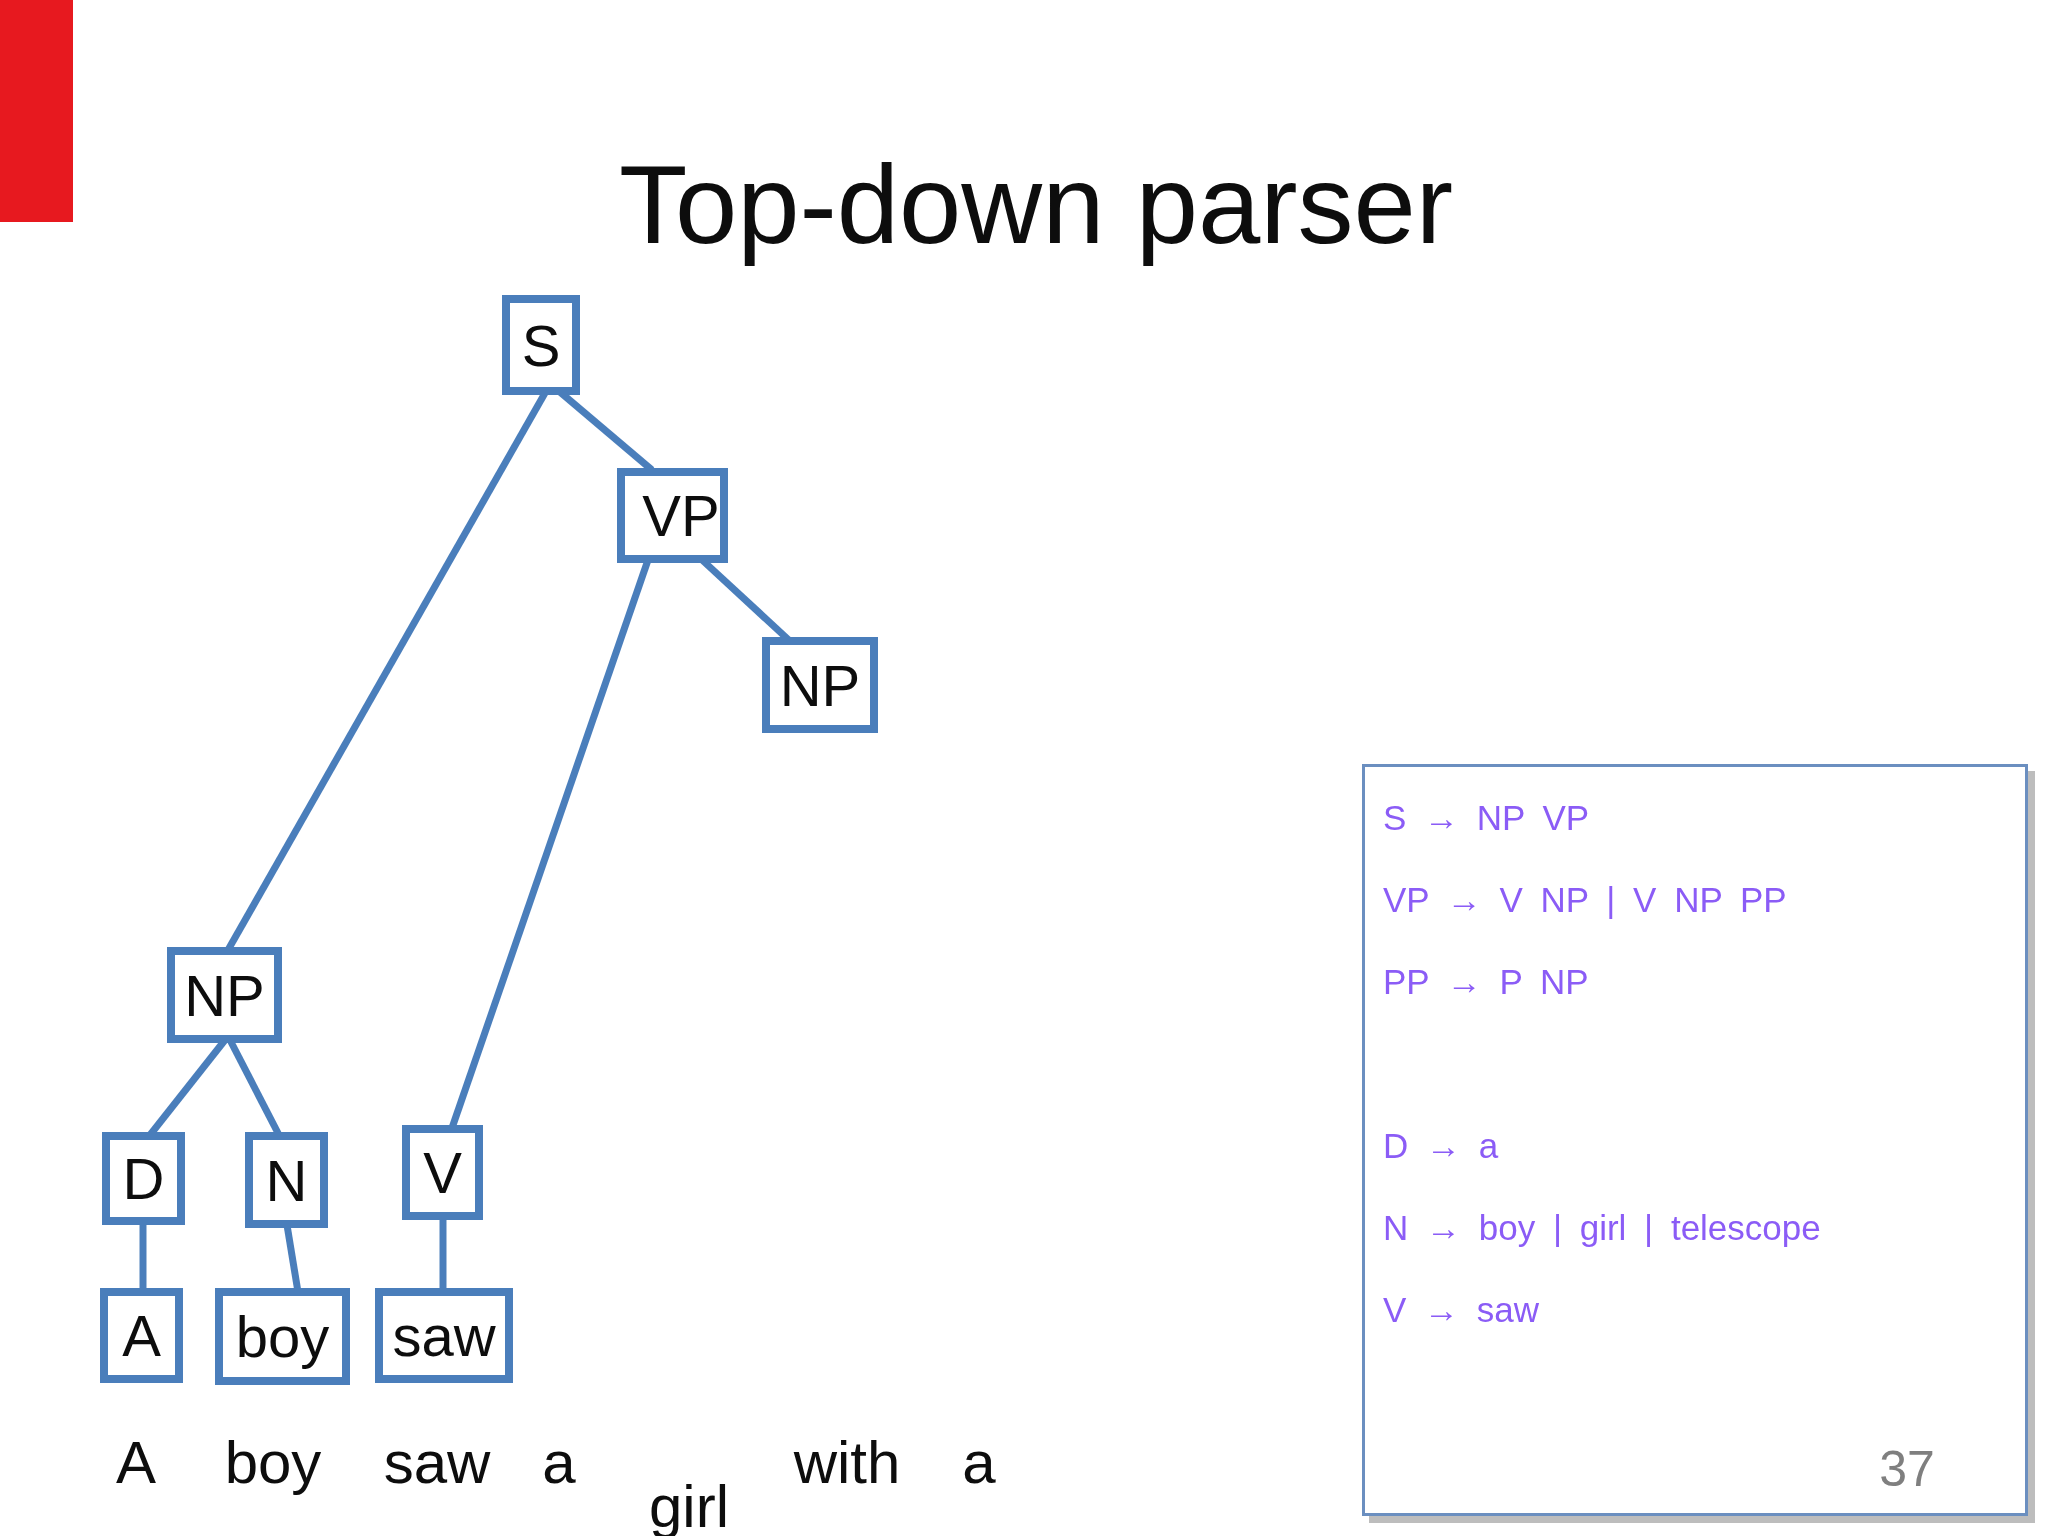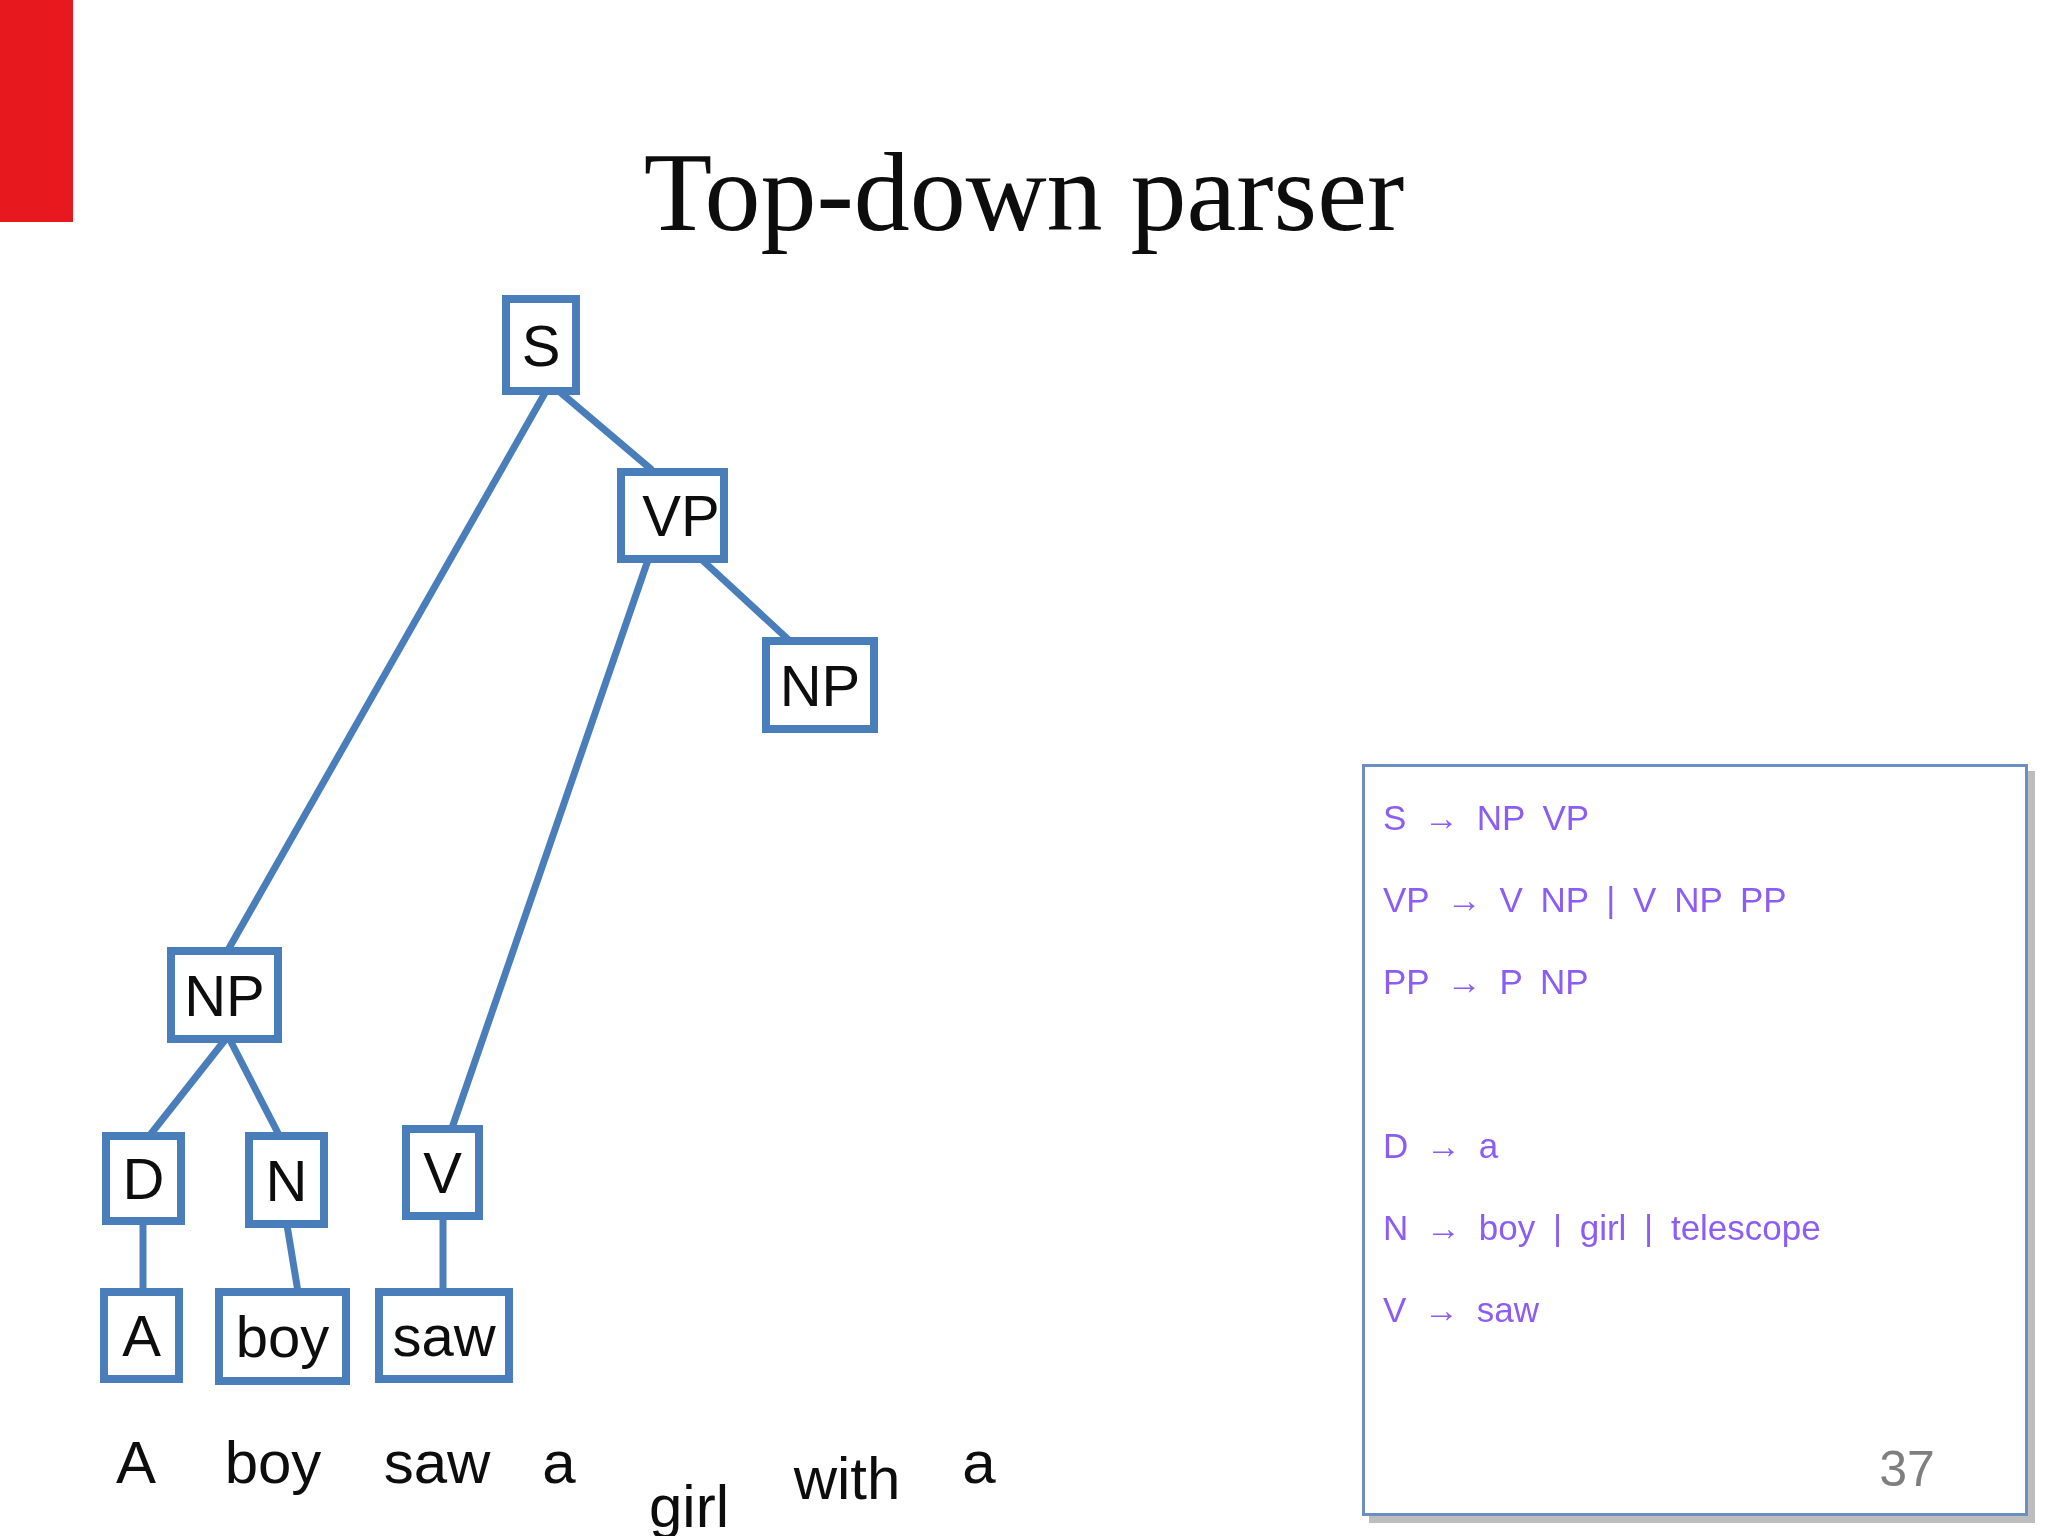--- a/index.html
+++ b/index.html
@@ -11,24 +11,23 @@
     overflow:hidden;
   }
   .red-bar{
     position:absolute;left:0;top:0;
     width:73px;height:222px;
     background:#e7191f;
   }
   .title{
     position:absolute;left:1024px;top:128px;
     transform:translateX(-50%);
-    margin:0;
+    margin:12px;
     font-size:112px;font-weight:400;color:#0d0d0d;
     white-space:nowrap;
-    font-family:Liberation Serif, serif;
   }
   .edges{
     position:absolute;left:0;top:0;z-index:1;
     pointer-events:none;
   }
   .node{
     position:absolute;z-index:2;
     box-sizing:border-box;
     background:#ffffff;
     border:8px solid #4a7ebb;
@@ -92,21 +91,21 @@
   <div class="node" style="left:402px;top:1125px;width:81px;height:95px;">V</div>
   <div class="node" style="left:100px;top:1288px;width:83px;height:95px;">A</div>
   <div class="node" style="left:215px;top:1288px;width:135px;height:97px;">boy</div>
   <div class="node" style="left:375px;top:1288px;width:138px;height:95px;">saw</div>
 
   <span class="word" style="left:136px;">A</span>
   <span class="word" style="left:273px;">boy</span>
   <span class="word" style="left:437px;">saw</span>
   <span class="word" style="left:559px;">a</span>
   <span class="word" style="left:689px;margin-top:44px;">girl</span>
-  <span class="word" style="left:847px;margin-top:16px;">with</span>
+  <span class="word" style="left:847px;">with</span>
   <span class="word" style="left:979px;">a</span>
 
   <div class="grammar-box">
     <div class="rule">S → NP VP</div>
     <div class="rule">VP → V NP | V NP PP</div>
     <div class="rule">PP → P NP</div>
     <div class="rule"></div>
     <div class="rule">D → a</div>
     <div class="rule">N → boy | girl | telescope</div>
     <div class="rule">V → saw</div>

